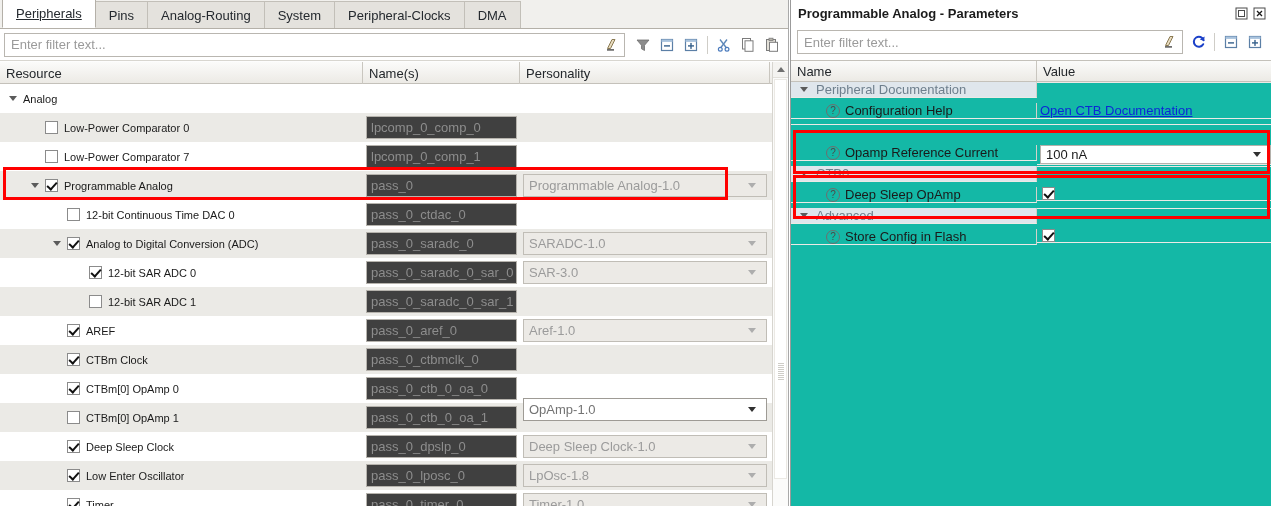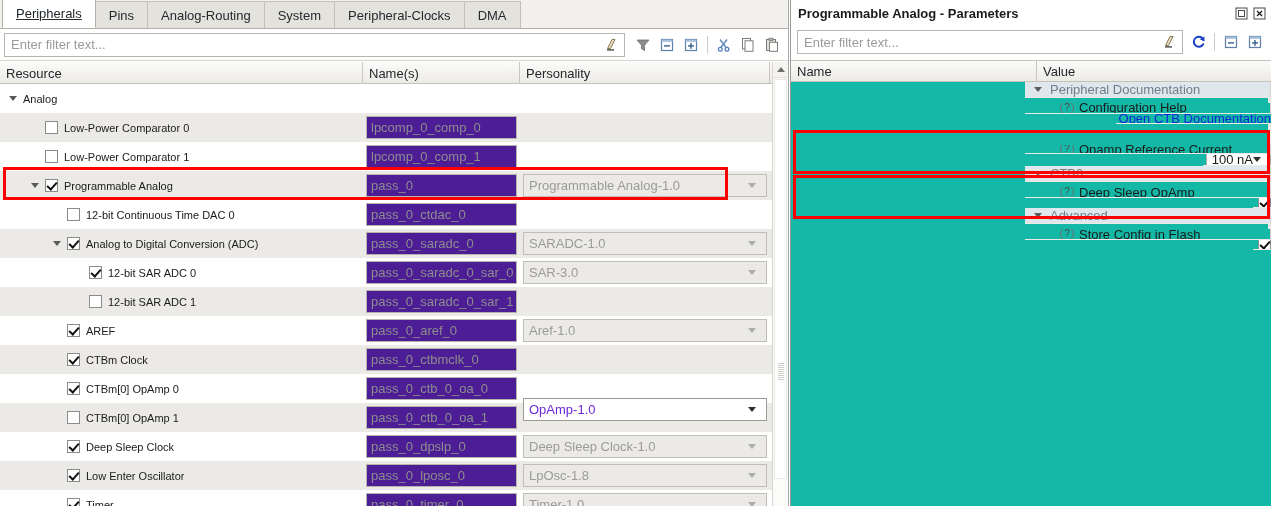--- a/index.html
+++ b/index.html
@@ -170,21 +170,21 @@
     width: 4px; height: 8px;
     border: solid #111111;
     border-width: 0 2px 2px 0;
     transform: rotate(42deg);
   }
   .res-label { white-space: nowrap; overflow: hidden; font-size: 11px; }
 
   .name-field {
     width: 100%; height: 23px;
     border: 1px solid #b6b3ad;
-    background: #4c1d95;
+    background: #404040;
     display: flex; align-items: center;
     padding: 0 4px;
     font-size: 13px;
     color: #8d8d8d;
     white-space: nowrap; overflow: hidden;
   }
   .combo {
     width: 100%; height: 23px;
     border: 1px solid #c0bdb6;
     background: #eceae6;
@@ -198,21 +198,21 @@
   .combo .cb-arrow {
     width: 0; height: 0; flex: 0 0 auto;
     border-left: 4px solid transparent;
     border-right: 4px solid transparent;
     border-top: 5px solid #adadad;
     margin-right: 8px;
   }
   .combo.enabled {
     background: #ffffff;
     border-color: #9e9b95;
-    color: #6d28d9;
+    color: #737373;
     margin-top: 42px;
   }
   .combo.enabled .cb-arrow { border-top-color: #303030; }
 
   
   .ind { flex: 0 0 auto; }
 
   
   .vscroll {
     position: absolute;
@@ -293,21 +293,21 @@
   .rp-thead {
     display: flex; height: 21px;
     background: linear-gradient(#fbfbfa, #eceae5);
     border-bottom: 1px solid #c4c1ba;
     font-size: 13px; color: #23272b;
   }
   .rp-th { display: flex; align-items: center; padding-left: 6px; height: 21px; }
   .rp-th.n { width: 246px; border-right: 1px solid #c9c6bf; }
   .rp-th.v { flex: 1 1 auto; }
 
-  .rp-row { display: flex; height: 21px; align-items: flex-end; font-size: 13px; flex-direction: column; }
+  .rp-row { display: flex; height: 21px; align-items: flex-start; font-size: 13px; }
   .rp-name {
     width: 246px;
     display: flex; align-items: center;
     border-right: 1px solid #d4d1ca;
     border-bottom: 1px solid #eceae6;
     overflow: hidden; white-space: nowrap;
   }
   .rp-value {
     flex: 1 1 auto;
     display: flex; align-items: center;
@@ -496,21 +496,21 @@
               <div class="name-field">lpcomp_0_comp_0</div>
             </div>
             <div class="cell c3"></div>
             <div class="cell c4"></div>
           </div>
           <div class="trow">
             <div class="cell c1">
               <span class="ind" style="width: 28px;"></span>
               <span class="twisty"></span>
               <span class="chk" style="margin-left: 4px;"></span>
-              <span class="res-label">Low-Power Comparator 1</span>
+              <span class="res-label">Low-Power Comparator 7</span>
             </div>
             <div class="cell c2">
               <div class="name-field">lpcomp_0_comp_1</div>
             </div>
             <div class="cell c3"></div>
             <div class="cell c4"></div>
           </div>
           <div class="trow alt">
             <div class="cell c1">
               <span class="ind" style="width: 28px;"></span>

